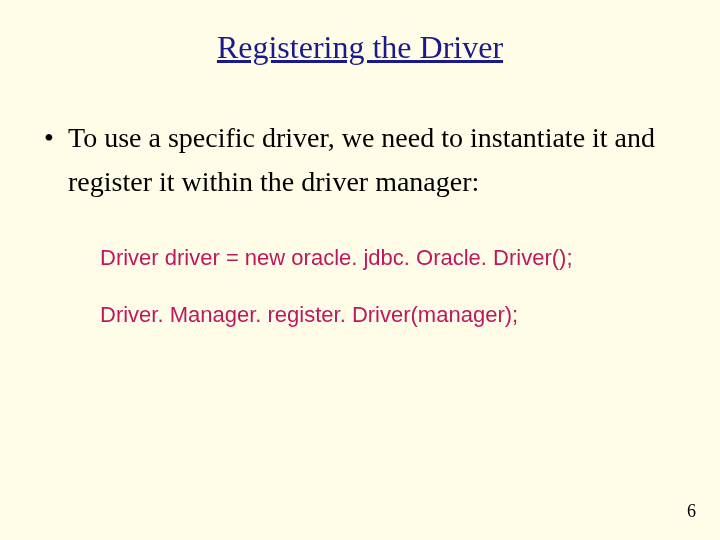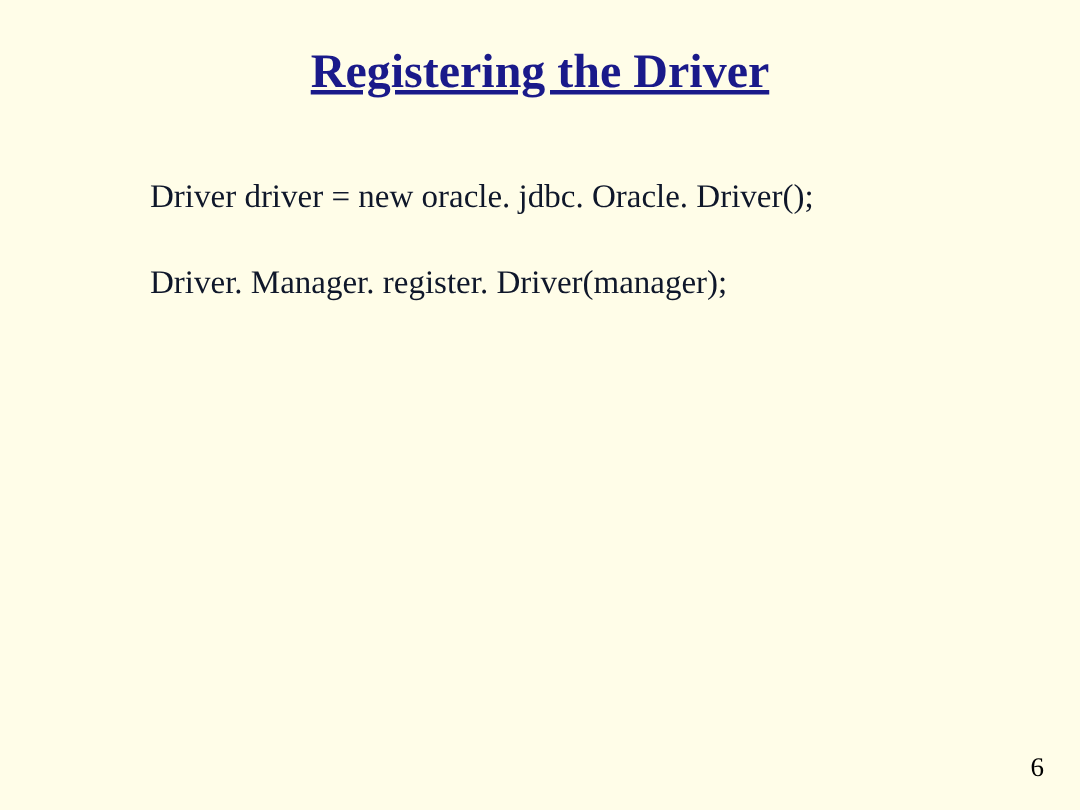--- a/index.html
+++ b/index.html
@@ -18,21 +18,21 @@
   .slide {
     box-sizing: border-box;
     width: 720px;
     height: 540px;
     padding: 28px 40px 0 40px;
     position: relative;
   }
   .title {
     text-align: center;
     font-size: 32px;
-    font-weight: bold;
+    font-weight: normal;
     color: #1a1a8a;
     text-decoration: underline;
     margin: 0 0 50px 0;
     line-height: 1.2;
   }
   .bullet-block {
     margin: 0;
     padding: 0;
   }
   .bullet-item {
@@ -45,23 +45,23 @@
     margin-bottom: 40px;
   }
   .bullet-item::before {
     content: "•";
     position: absolute;
     left: 4px;
     top: 0;
     font-size: 28px;
   }
   .code-block {
-    font-family: Liberation Serif, serif;
+    font-family: Liberation Sans, sans-serif;
     font-size: 22px;
-    color: #0f172a;
+    color: #be185d;
     padding-left: 60px;
     line-height: 1.4;
   }
   .code-line {
     margin-bottom: 26px;
   }
   .page-number {
     position: absolute;
     bottom: 18px;
     right: 24px;
@@ -70,20 +70,23 @@
     color: #000;
   }
 </style>
 </head>
 <body>
 
 <div class="slide">
 
   <h1 class="title">Registering the Driver</h1>
 
+  <ul class="bullet-block">
+    <li class="bullet-item">To use a specific driver, we need to instantiate it and register it within the driver manager:</li>
+  </ul>
 
   <div class="code-block">
     <div class="code-line">Driver driver = new oracle. jdbc. Oracle. Driver();</div>
     <div class="code-line">Driver. Manager. register. Driver(manager);</div>
   </div>
 
   <div class="page-number">6</div>
 
 </div>
 

